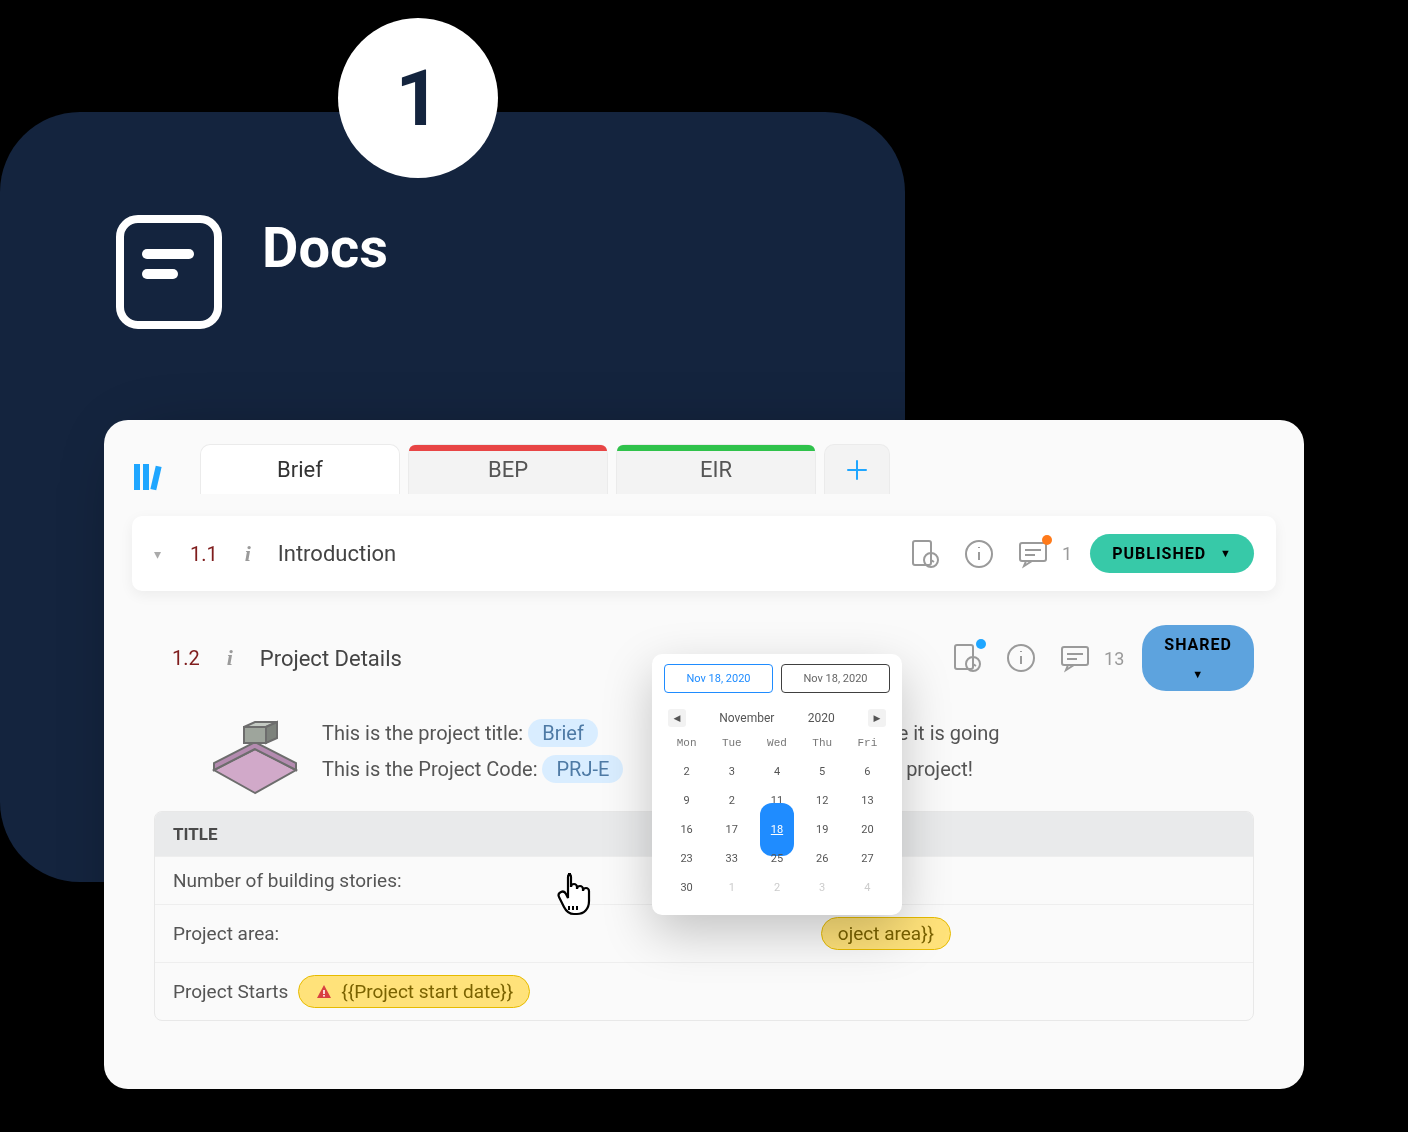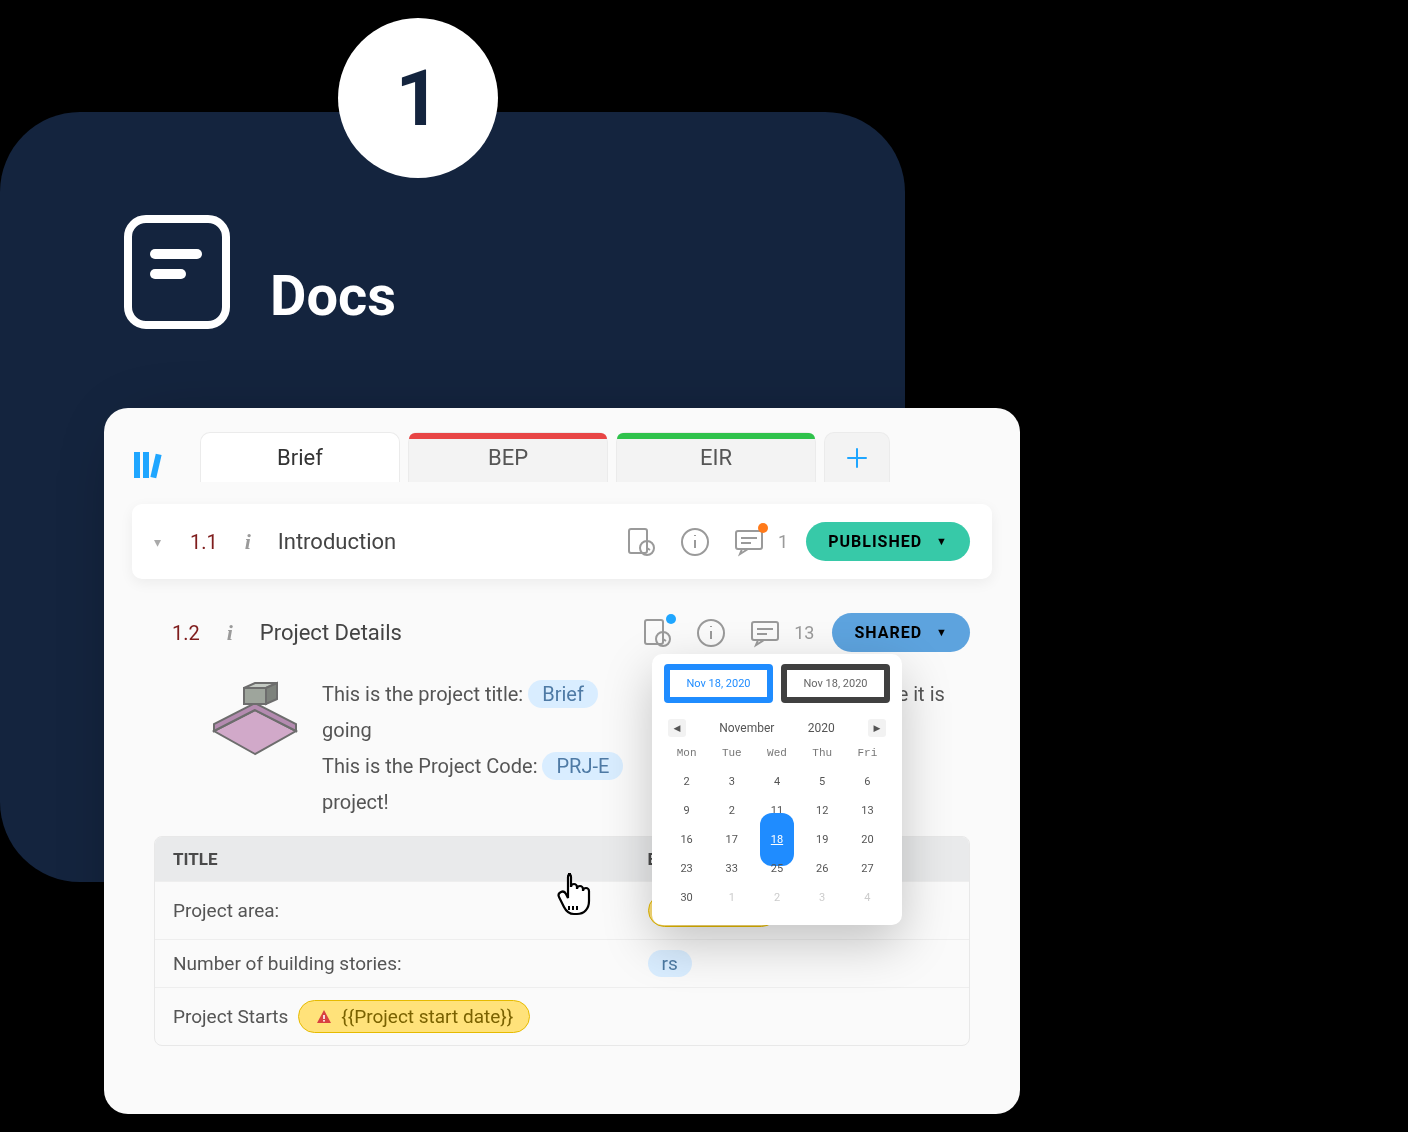--- a/index.html
+++ b/index.html
@@ -34,23 +34,23 @@
     z-index: 5;
   }
   .step-badge span {
     font-size: 78px;
     font-weight: 700;
     color: #14243e;
   }
   .docs-header {
     position: absolute;
     top: 215px;
-    left: 124px;
-    display: flex;
-    align-items: flex-end;
+    left: 116px;
+    display: flex;
+    align-items: flex-start;
     gap: 40px;
   }
   .docs-icon {
     width: 106px;
     height: 114px;
     border: 8px solid #fff;
     border-radius: 22px;
     position: relative;
   }
   .docs-icon::before,
@@ -65,23 +65,23 @@
   .docs-icon::before { top: 26px; width: 52px; }
   .docs-icon::after { top: 46px; width: 36px; }
   .docs-title {
     color: #fff;
     font-size: 56px;
     font-weight: 700;
   }
 
   .app-card {
     position: absolute;
-    top: 408px;
+    top: 420px;
     left: 104px;
-    width: 916px;
+    width: 1200px;
     background: #fafafa;
     border-radius: 24px;
     padding: 24px 28px 32px;
     box-shadow: 30px 30px 70px rgba(0,0,0,0.45);
   }
 
   .tabs-row {
     display: flex;
     align-items: flex-end;
     gap: 0;
@@ -190,21 +190,21 @@
     color: #000000;
     font-weight: 700;
     letter-spacing: 1px;
     font-size: 16px;
     display: inline-flex;
     align-items: center;
     gap: 14px;
   }
   .status-pill .caret { font-size: 11px; }
   .status-published { background: #37c9a8; }
-  .status-shared { background: #5da3de; }
+  .status-shared { background: #5da3de; flex-direction: column; }
 
   .section-body {
     padding: 6px 22px 20px 76px;
   }
   .proj-row { display: flex; align-items: flex-start; gap: 20px; margin-bottom: 16px; }
   .proj-lines p { color: #555; font-size: 20px; line-height: 1.8; }
   .pill-soft {
     background: #d9edff;
     border-radius: 18px;
     padding: 2px 14px;
@@ -268,21 +268,21 @@
     box-shadow: 0 18px 50px rgba(0,0,0,0.22);
     padding: 10px 12px 16px;
     z-index: 50;
   }
   .cal-tabs { display: flex; gap: 8px; margin-bottom: 12px; }
   .cal-tab {
     flex: 1;
     font-size: 11px;
     padding: 7px 4px;
     text-align: center;
-    border: 6px solid #404040;
+    border: 1px solid #404040;
     border-radius: 4px;
     color: #666;
   }
   .cal-tab.active { border-color: #1f8cff; color: #1f8cff; }
   .cal-topbar { display: flex; align-items: center; justify-content: space-between; padding: 4px 4px 10px; font-size: 12px; color: #555; }
   .cal-arrow {
     width: 18px; height: 18px;
     background: #f2f2f2;
     border-radius: 3px;
     display: flex; align-items: center; justify-content: center;
@@ -462,29 +462,29 @@
         </div>
       </div>
 
       <div class="data-table">
         <div class="dt-header">
           <div class="col1">TITLE</div>
           <div class="col2">E</div>
         </div>
         <div class="dt-row">
           <div class="col1">
+              <span>Number of building stories:</span>
+            </div>
+          <div class="col2"><span class="chip-blue">rs</span></div>
+        </div>
+        <div class="dt-row">
+          <div class="col1">
               <span>Project area:</span>
             </div>
           <div class="col2"><span class="chip-yellow">oject area}}</span></div>
-        </div>
-        <div class="dt-row">
-          <div class="col1">
-              <span>Number of building stories:</span>
-            </div>
-          <div class="col2"><span class="chip-blue">rs</span></div>
         </div>
         <div class="dt-row">
           <div class="col1">
             <span>Project Starts</span>
             <span class="chip-yellow">
               <span class="warn-tri">
                 <svg viewBox="0 0 18 18">
                     <path d="M9 2l7 13H2L9 2z" fill="#d84141"></path>
                     <rect x="8.2" y="7" width="1.6" height="4" fill="#fff"></rect>
                     <rect x="8.2" y="12" width="1.6" height="1.6" fill="#fff"></rect>

